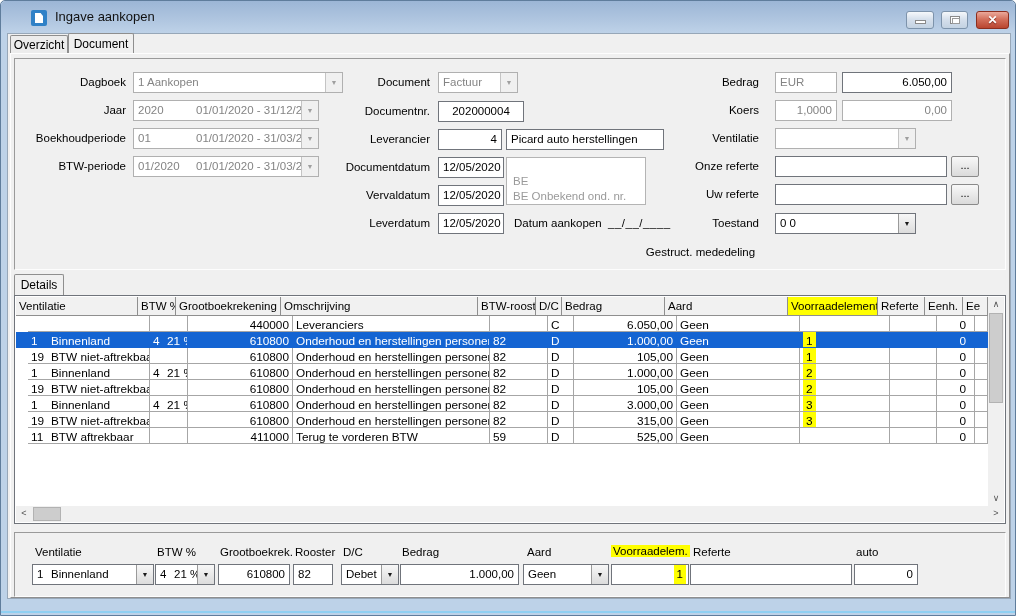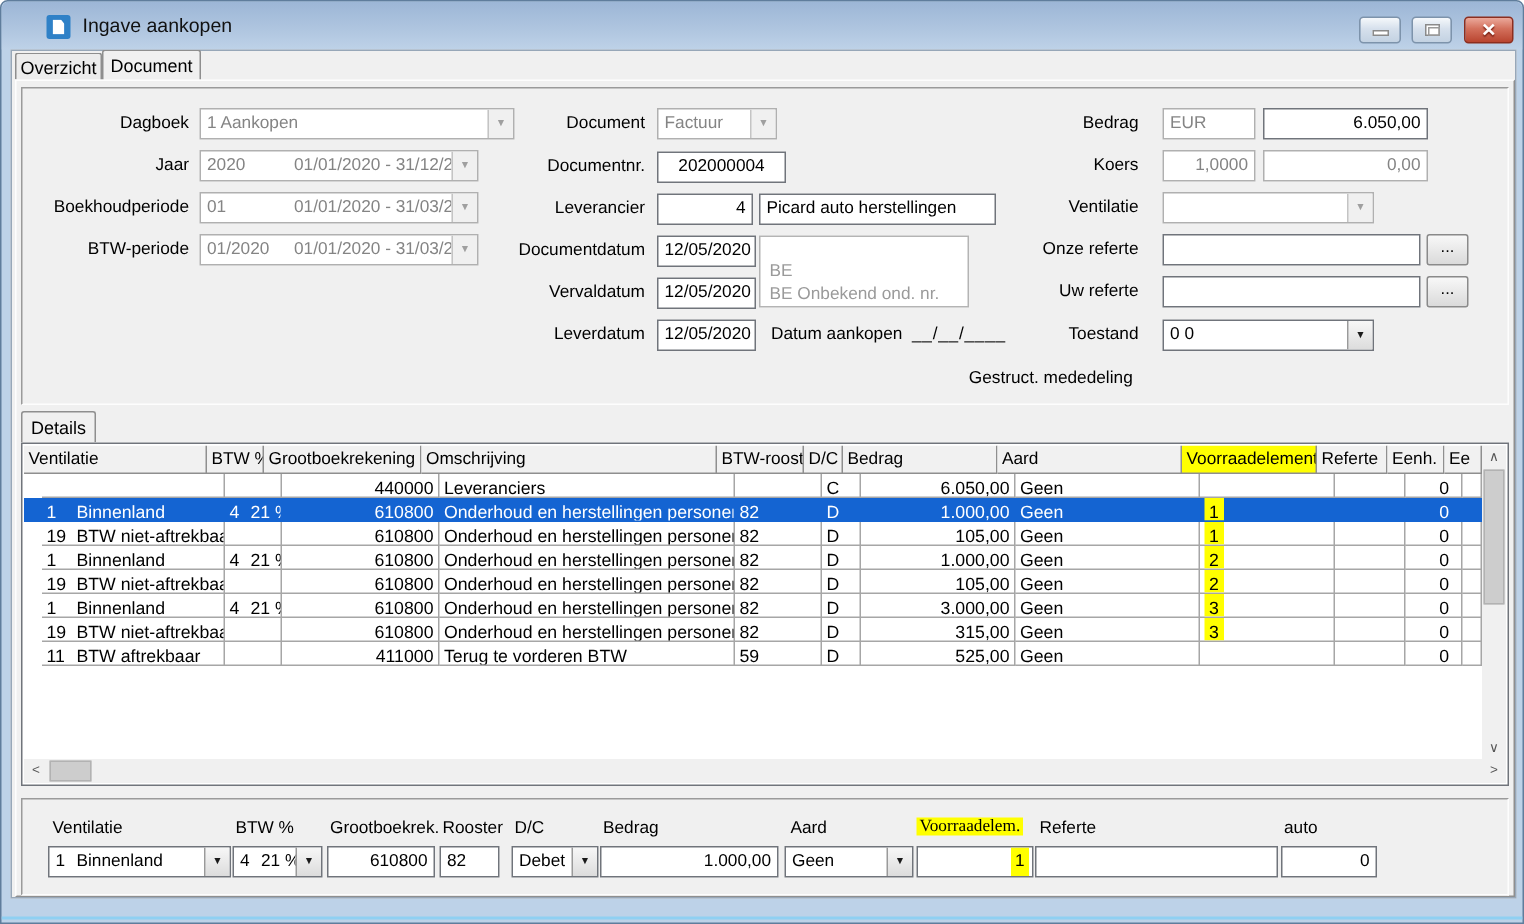--- a/index.html
+++ b/index.html
@@ -406,21 +406,21 @@
 
     <span class="editor-lbl" style="left:394px;top:512px;">Bedrag</span>
     <div class="input right" style="left:392px;top:530px;width:119px;">1.000,00</div>
 
     <span class="editor-lbl" style="left:519px;top:512px;">Aard</span>
     <div class="combo" style="left:515px;top:530px;width:86px;">
       <span class="val">Geen</span>
         <span class="cbtn">▼</span>
     </div>
 
-    <span class="editor-lbl ylabel" style="left:603px;top:511px;font-family:Liberation Serif, serif;">Voorraadelem.</span>
+    <span class="editor-lbl ylabel" style="left:603px;top:511px;">Voorraadelem.</span>
     <div class="input right" style="left:603px;top:530px;width:78px;padding-right:2px;"><span class="ymark">1</span></div>
 
     <span class="editor-lbl" style="left:685px;top:512px;">Referte</span>
     <div class="input" style="left:682px;top:530px;width:162px;"></div>
 
     <span class="editor-lbl" style="left:848px;top:512px;">auto</span>
     <div class="input right" style="left:846px;top:530px;width:64px;">0</div>
 
   </div>
 </div>

